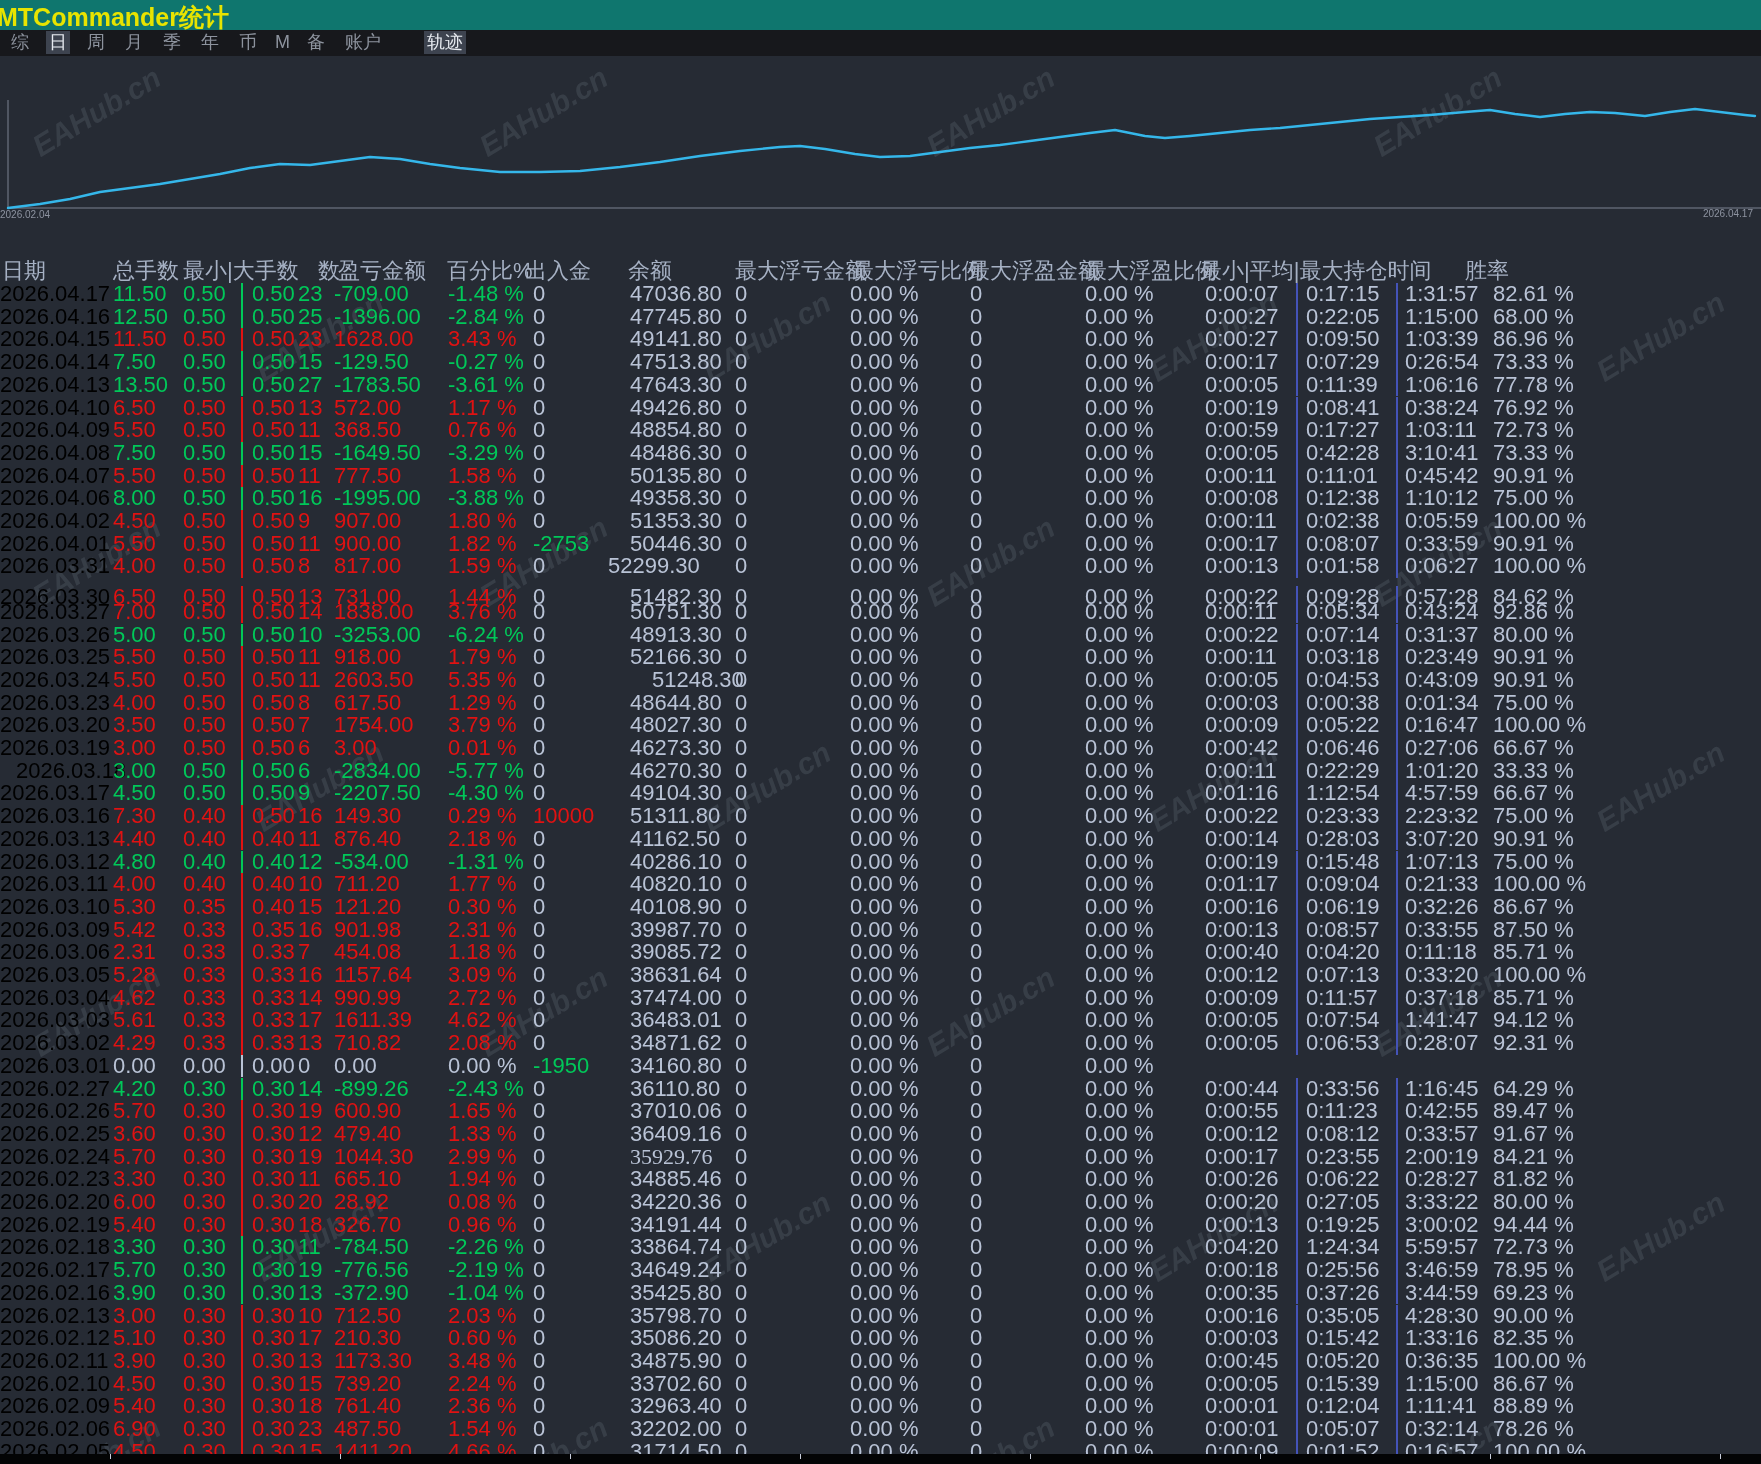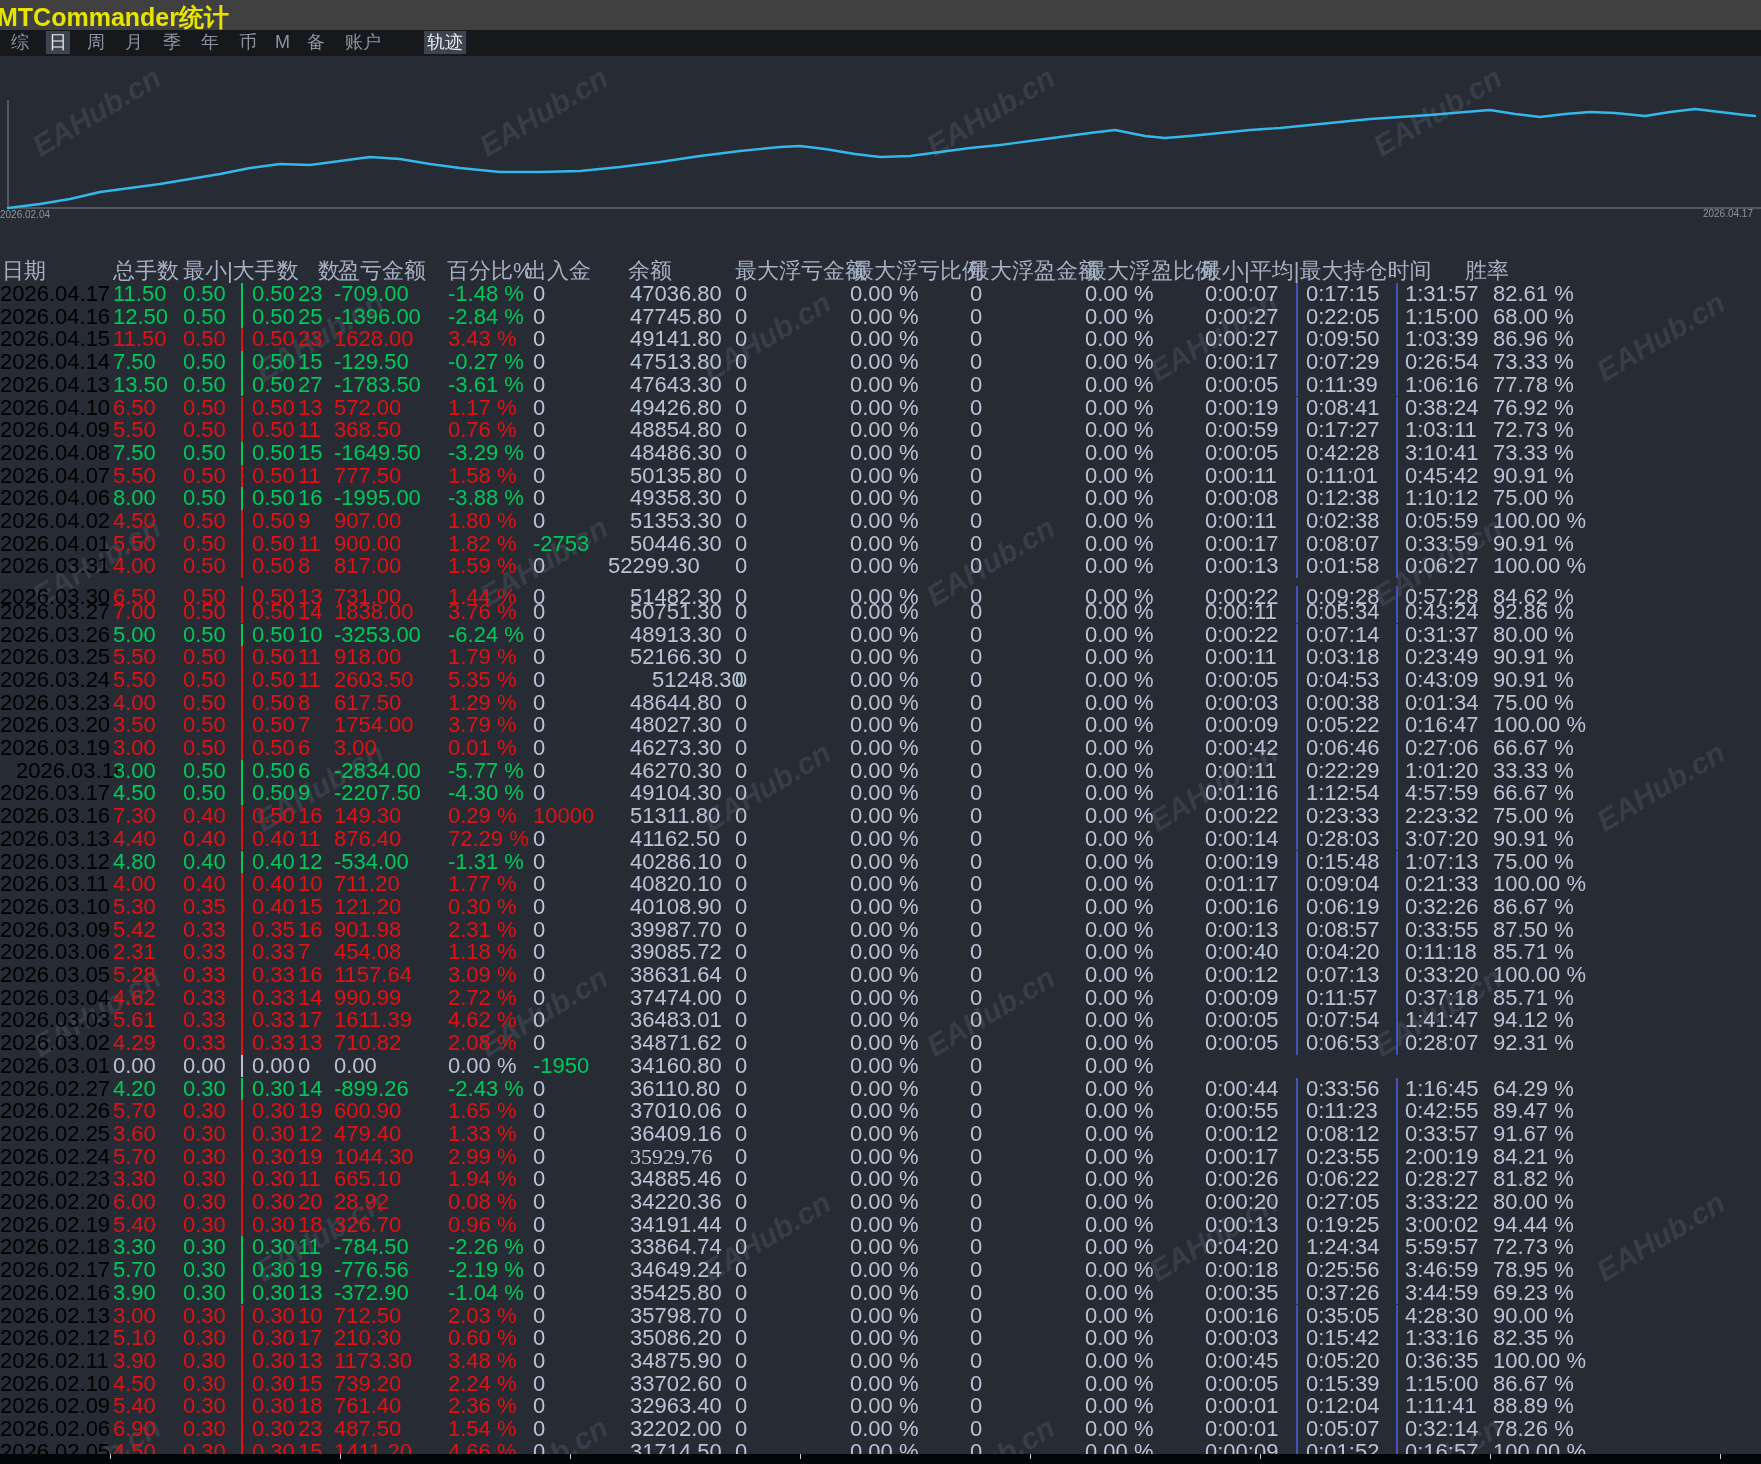--- a/index.html
+++ b/index.html
@@ -1,18 +1,18 @@
 <!DOCTYPE html>
 <html><head>
 <meta charset="utf-8">
 <style>
   html,body{margin:0;padding:0;background:#101114;}
   .screen{position:relative;width:1761px;height:1464px;overflow:hidden;
     background:#262b34;font-family:"Liberation Sans",sans-serif;}
-  .titlebar{position:absolute;top:0;left:0;width:100%;height:30px;background:#404040;z-index:4;}
+  .titlebar{position:absolute;top:0;left:0;width:100%;height:30px;background:#0f766e;z-index:4;}
   .title{position:absolute;left:-3px;top:1px;font-size:25px;font-weight:bold;color:#e8e400;white-space:nowrap;}
   .menubar{position:absolute;top:30px;left:0;width:100%;height:26px;background:#17181c;z-index:4;}
   .menu-item{position:absolute;top:1px;height:23px;line-height:23px;padding:0 3px;
     font-size:18px;color:#8d939e;cursor:default;white-space:nowrap;}
   .menu-item.sel{background:#3d434f;color:#e6eaf0;}
   .chart-svg{position:absolute;top:56px;left:0;z-index:2;}
   .axis-label{position:absolute;font-size:10px;color:#8d93a0;z-index:2;white-space:nowrap;}
   .wm-layer{position:absolute;top:0;left:0;width:100%;height:100%;z-index:1;overflow:hidden;}
   .wm{position:absolute;font-size:30px;font-style:italic;font-weight:bold;
     color:rgba(150,160,175,0.16);transform:rotate(-31deg);white-space:nowrap;}
@@ -634,21 +634,21 @@
         <span class="cell c-p" style="left: 1493px;">75.00 %</span>
       </div>
       <div class="trow" style="top: 827.8px;">
         <span class="cell c-date" style="left: 0px;">2026.03.13</span>
         <span class="cell c-r" style="left: 113px;">4.40</span>
         <span class="cell c-r" style="left: 183px;">0.40</span>
         <div class="vline" style="background: rgb(224, 18, 18); left: 241px;"></div>
         <span class="cell c-r" style="left: 252px;">0.40</span>
         <span class="cell c-r" style="left: 298px;">11</span>
         <span class="cell c-r" style="left: 334px;">876.40</span>
-        <span class="cell c-r" style="left: 448px;">72.29 %</span>
+        <span class="cell c-r" style="left: 448px;">2.18 %</span>
         <span class="cell c-p" style="left: 533px;">0</span>
         <span class="cell c-p" style="left: 630px;">41162.50</span>
         <span class="cell c-p" style="left: 735px;">0</span>
         <span class="cell c-p" style="left: 850px;">0.00 %</span>
         <span class="cell c-p" style="left: 970px;">0</span>
         <span class="cell c-p" style="left: 1085px;">0.00 %</span>
         <span class="cell c-p" style="left: 1205px;">0:00:14</span>
         <div class="vline sep-blue" style="left: 1296px;"></div>
         <span class="cell c-p" style="left: 1306px;">0:28:03</span>
         <div class="vline sep-blue" style="left: 1396px;"></div>

